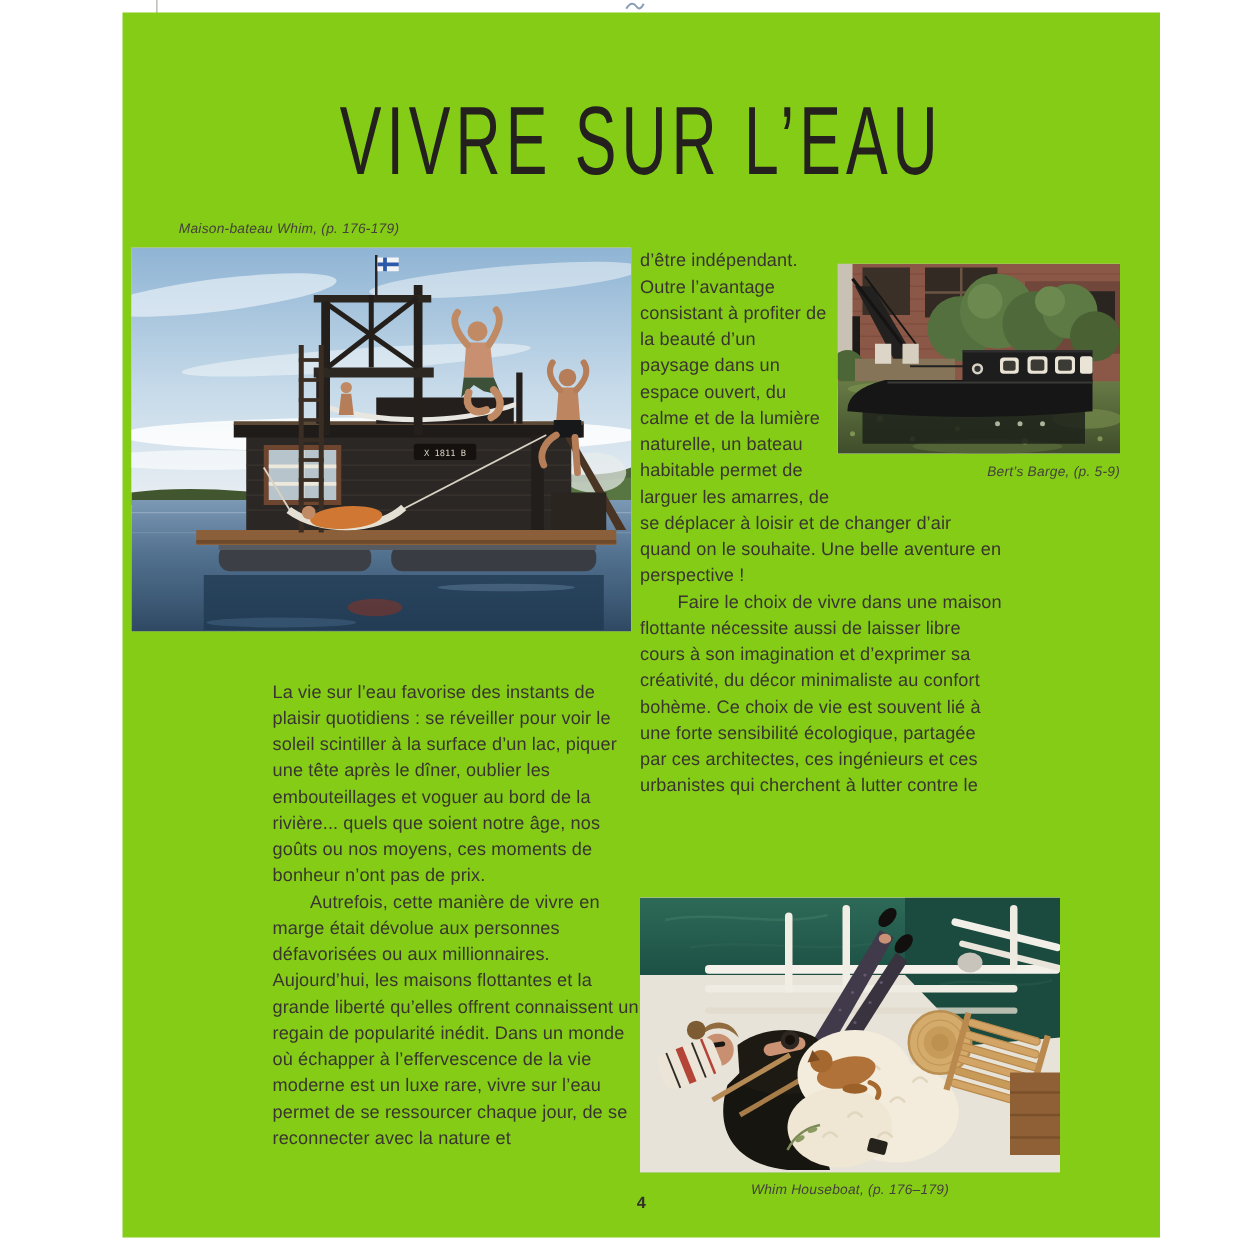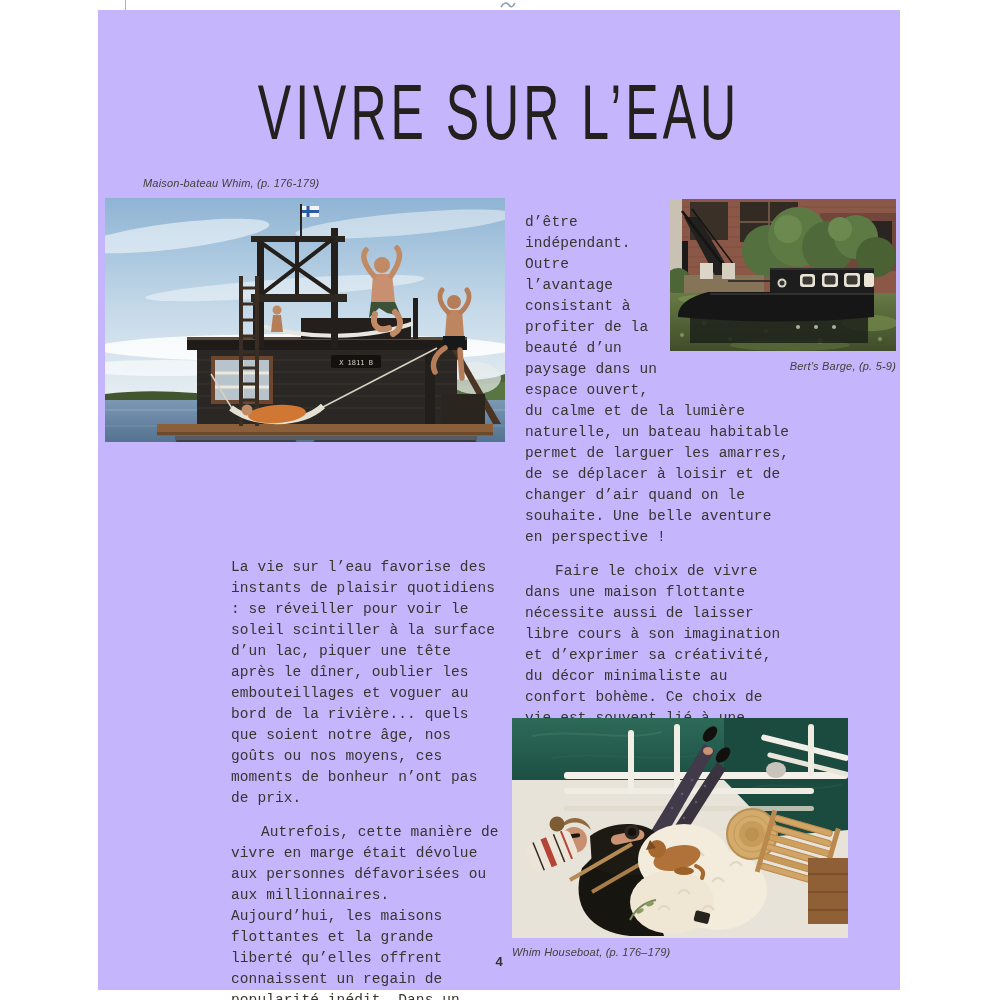--- a/index.html
+++ b/index.html
@@ -3,55 +3,56 @@
 <meta charset="utf-8">
 <style>
   html,body{margin:0;padding:0;}
   body{
     width:1000px;height:1000px;position:relative;background:#ffffff;
     font-family:"Liberation Sans",sans-serif;overflow:hidden;
   }
   .canvas{position:absolute;inset:0;}
   .paper{
     position:absolute;left:98px;top:10px;width:802px;height:980px;
-    background:#c4b5fd;
+    background:#84cc16;
+    padding-left:28px;
   }
   .top-tick{position:absolute;left:125px;top:0;width:1px;height:13px;background:#b4b0a7;}
   .top-center-mark{position:absolute;left:500px;top:0;width:16px;height:10px;}
   
   .page-title{
     position:absolute;left:0;right:0;top:58px;margin:0;
     text-align:center;font-weight:400;color:#23201d;
     font-size:50px;letter-spacing:4px;
     transform:scaleY(1.55);transform-origin:center top;
     font-family:"Liberation Sans",sans-serif;white-space:nowrap;
   }
   
   .caption{
     font-style:italic;font-size:11px;color:#45403a;letter-spacing:.2px;
     font-family:"Liberation Sans",sans-serif;
   }
   .cap-houseboat{position:absolute;left:45px;top:167px;}
-  .cap-deck{position:absolute;left:414px;top:936px;width:336px;text-align:left;}
+  .cap-deck{position:absolute;left:414px;top:936px;width:336px;text-align:center;}
   
   .photo{position:absolute;overflow:hidden;background:#ccc;}
   .photo svg{display:block;}
-  .photo-houseboat{left:7px;top:188px;width:400px;height:244px;}
+  .photo-houseboat{left:7px;top:188px;width:400px;height:307px;}
   .photo-deck{left:414px;top:708px;width:336px;height:220px;}
   
   .col{
     position:absolute;color:#39352f;font-size:14.5px;line-height:21px;
     letter-spacing:.1px;text-align:left;font-weight:500;
   }
-  .col p{margin:13px;font-family:Liberation Mono, monospace;}
+  .col p{margin:0;}
   .col p.indent{text-indent:30px;}
   .col-left{left:120px;top:534px;width:295px;}
   .col-right{left:414px;top:189px;width:292px;}
   figure.barge-fig{
-    float:right;width:226px;margin:0 -92px 4px 6px;padding:0;
+    float:right;width:226px;margin:12px -92px 4px 6px;padding:0;
   }
   figure.barge-fig figcaption{
     margin-top:5px;text-align:right;
   }
   .page-number{
     position:absolute;left:0;right:0;top:944px;text-align:center;
     font-size:13px;font-weight:700;color:#33302b;
   }
 </style>
 </head>

